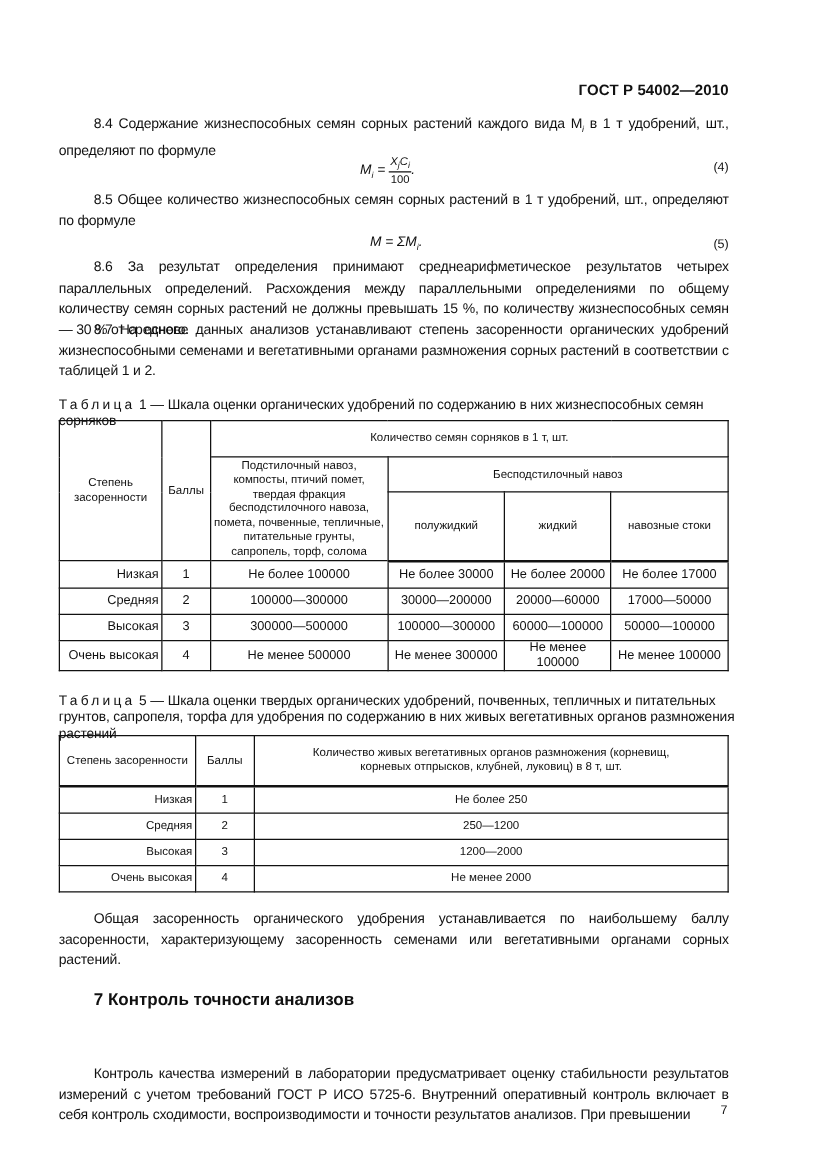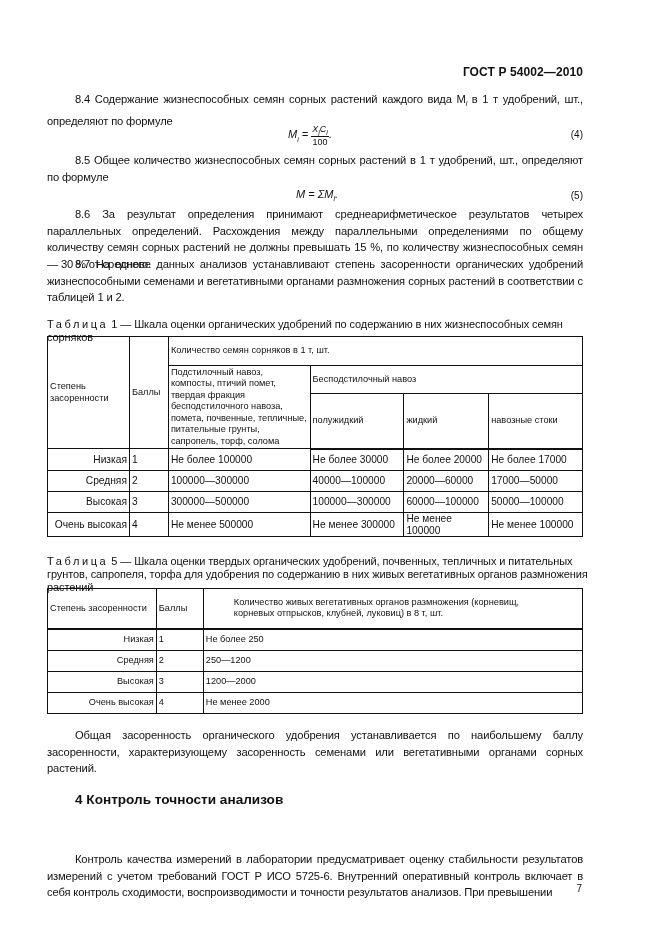--- a/index.html
+++ b/index.html
@@ -10,21 +10,21 @@
   .p .ind { display: inline-block; width: 28px; }
   .formula { position: absolute; font-size: 11px; font-style: italic; }
   .eqno { position: absolute; right: 78px; font-size: 10px; }
   .frac { display: inline-block; vertical-align: middle; text-align: center; font-size: 9px; font-style: italic; }
   .frac .num { display: block; border-bottom: 0.8px solid #111; padding: 0 1px; }
   .frac .den { display: block; font-style: normal; }
   sub { font-size: 7px; }
   .cap { position: absolute; left: 47px; width: 545px; font-size: 11px; line-height: 13px; letter-spacing: -0.1px; }
   .cap .sp { letter-spacing: 2.6px; }
   table { border-collapse: collapse; position: absolute; font-size: 9.2px; }
-  td { border: 1px solid #111; vertical-align: middle; padding: 0 2px; line-height: 11.5px; }
+  td { border: 1px solid #111; text-align: center; vertical-align: middle; padding: 0 2px; line-height: 11.5px; }
   td.l { text-align: right; padding-left: 6px; }
   tr.hb td { border-bottom: 2.6px solid #111; }
   .t1 td.v { font-size: 10.2px; }
   .t2 td { font-size: 9.2px; }
   .t2 td.l { padding-left: 20px; }
   .sec { position: absolute; left: 75px; top: 792px; font-size: 13.6px; font-weight: bold; }
   .pageno { position: absolute; right: 79px; top: 883px; font-size: 10px; }
 </style>
 </head>
 <body>
@@ -79,21 +79,21 @@
         <td class="v">1</td>
         <td class="v">Не более 100000</td>
         <td class="v">Не более 30000</td>
         <td class="v">Не более 20000</td>
         <td class="v">Не более 17000</td>
   </tr>
   <tr style="height:21px;">
     <td class="l v">Средняя</td>
         <td class="v">2</td>
         <td class="v">100000—300000</td>
-        <td class="v">40000—100000</td>
+        <td class="v">30000—200000</td>
         <td class="v">20000—60000</td>
         <td class="v">17000—50000</td>
   </tr>
   <tr style="height:21px;">
     <td class="l v">Высокая</td>
         <td class="v">3</td>
         <td class="v">300000—500000</td>
         <td class="v">100000—300000</td>
         <td class="v">60000—100000</td>
         <td class="v">50000—100000</td>
@@ -141,17 +141,17 @@
   <tr style="height:21px;">
     <td class="l">Очень высокая</td>
         <td>4</td>
         <td>Не менее 2000</td>
   </tr>
 </tbody>
   </table>
 
 <div class="p" style="top:727px;"><span class="ind"></span><span>Общая засоренность органического удобрения устанавливается по наибольшему баллу засоренности, характеризующему засоренность семенами или вегетативными органами сорных растений.</span></div>
 
-<div class="sec">4 Контроль точности анализов</div>
+<div class="sec">7 Контроль точности анализов</div>
 
 <div class="p" style="top:818px;margin-top:33px;"><span class="ind"></span><span>Контроль качества измерений в лаборатории предусматривает оценку стабильности результатов измерений с учетом требований ГОСТ Р ИСО 5725-6. Внутренний оперативный контроль включает в себя контроль сходимости, воспроизводимости и точности результатов анализов. При превышении</span></div>
 
 <div class="pageno">7</div>
 
 </body></html>

